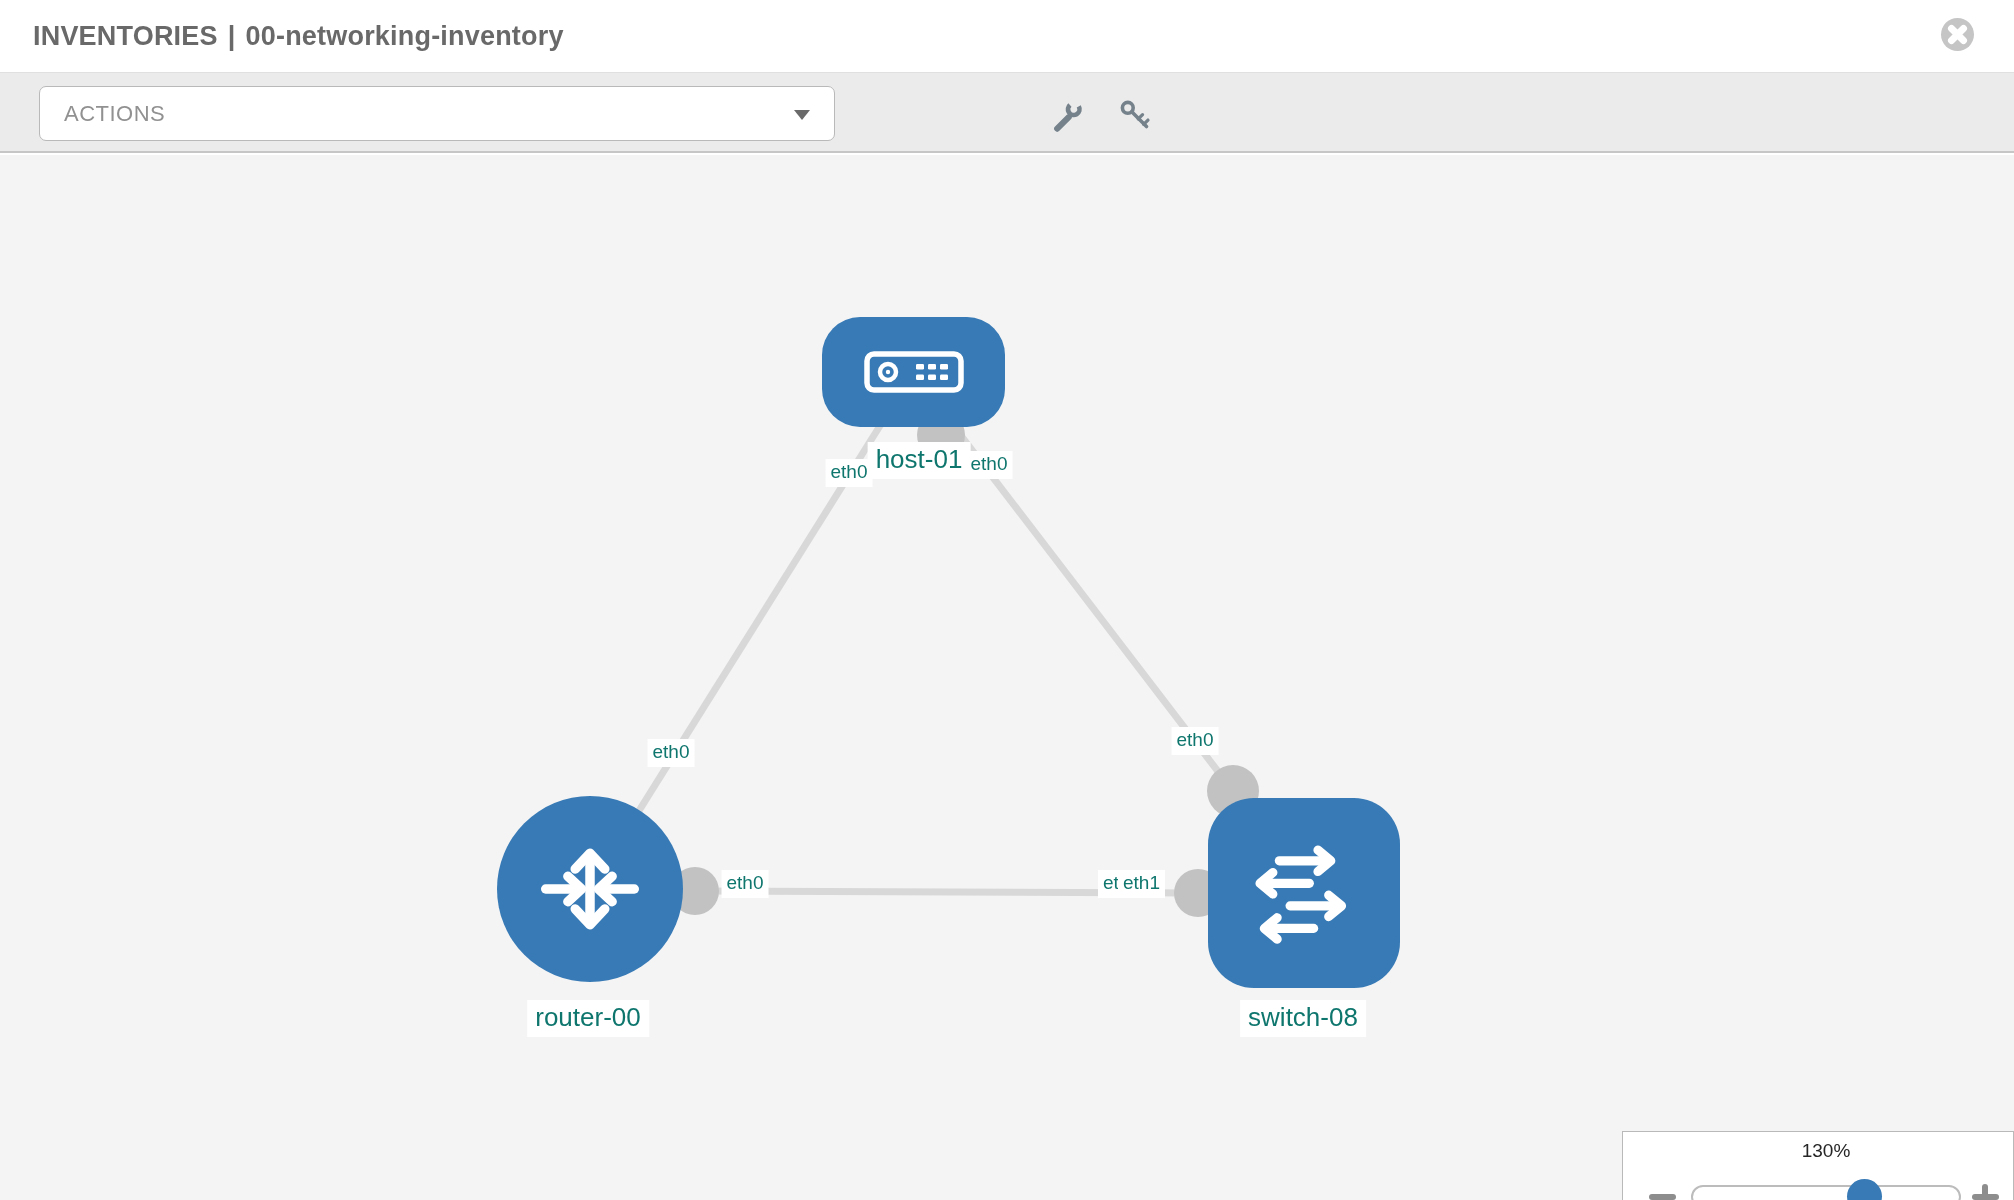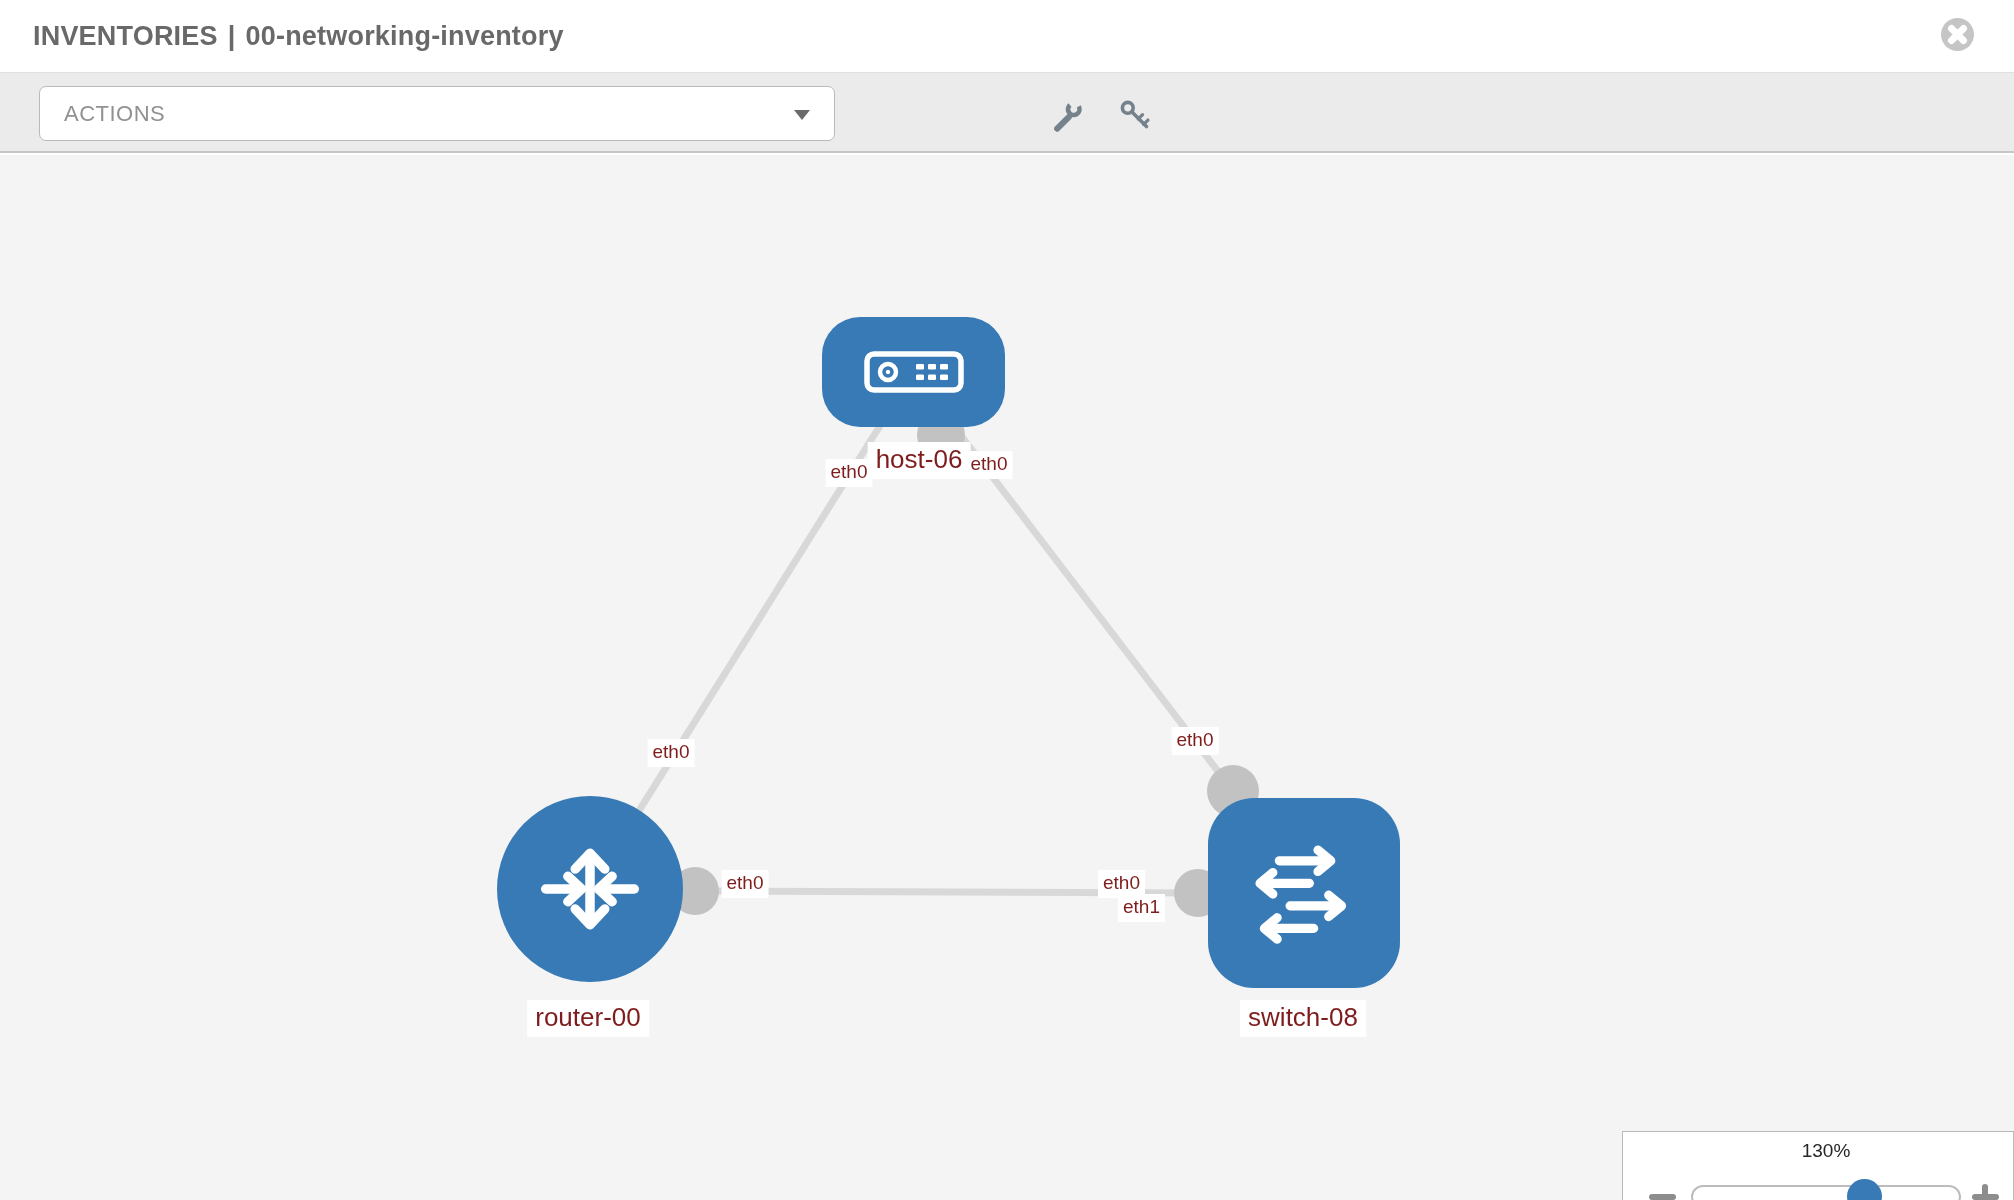--- a/index.html
+++ b/index.html
@@ -33,33 +33,33 @@
   .canvas { position:absolute; left:0; top:155px; width:2014px; height:1045px;
     background:#f4f4f5; }
   .links-svg { position:absolute; left:0; top:0; width:2014px; height:1045px; z-index:1; }
 
   .node { position:absolute; z-index:2; background:#377ab5; display:flex;
     align-items:center; justify-content:center; cursor:pointer; }
   .node-host   { left:822px; top:162px; width:183px; height:110px; border-radius:38px; }
   .node-router { left:497px; top:641px; width:186px; height:186px; border-radius:50%; }
   .node-switch { left:1208px; top:643px; width:192px; height:190px; border-radius:46px; }
 
-  .chip { position:absolute; z-index:3; background:#fff; color:#7f1d1d; white-space:nowrap; }
+  .chip { position:absolute; z-index:3; background:#fff; color:#0f766e; white-space:nowrap; }
   .node-label { font-size:26px; padding:2px 8px 4px; transform:translateX(-50%); }
   .if-label { font-size:19px; padding:2px 5px 4px; }
   .if-center { transform:translateX(-50%); }
   .lbl-host   { left:919px; top:287px; }
   .lbl-router { left:588px; top:845px; }
   .lbl-switch { left:1303px; top:845px; }
   .if-host-left  { left:849px; top:304px; }
   .if-host-right { left:989px; top:296px; }
   .if-left-link  { left:671px; top:584px; }
   .if-mid-router { left:745px; top:715px; }
   .if-mid-hidden { left:1098px; top:715px; z-index:3; }
-  .if-mid-switch { left:1118px; top:715px; z-index:4;margin-top:24px; }
+  .if-mid-switch { left:1118px; top:715px; z-index:4; }
   .if-right-link { left:1195px; top:572px; }
 
   
   .zoom-panel { position:absolute; left:1622px; top:930px; width:392px; height:115px;
     background:#fff; border:1px solid #b9b9b9; z-index:5;margin-top:46px; }
   .zoom-value { position:absolute; left:68px; top:8px; width:270px; text-align:center;
     font-size:19px; color:#262626; }
   .zoom-minus { position:absolute; left:26px; top:62px; width:27px; height:6px;
     background:#8d8d8d; border-radius:3px; cursor:pointer; }
   .zoom-plus { position:absolute; left:349px; top:52px; width:27px; height:27px; cursor:pointer; }
@@ -158,21 +158,21 @@
       <path d="M68 15 L80 25 L68 35"></path>
       <path d="M60 46 L16 46"></path>
       <path d="M26 36 L14 46 L26 56"></path>
       <path d="M42 67 L88 67"></path>
       <path d="M78 57 L90 67 L78 77"></path>
       <path d="M64 88 L20 88"></path>
       <path d="M30 78 L18 88 L30 98"></path>
     </svg>
   </div>
 
-  <div class="chip node-label lbl-host">host-06</div>
+  <div class="chip node-label lbl-host">host-01</div>
   <div class="chip node-label lbl-router">router-00</div>
   <div class="chip node-label lbl-switch">switch-08</div>
 
   <div class="chip if-label if-center if-host-left">eth0</div>
   <div class="chip if-label if-center if-host-right">eth0</div>
   <div class="chip if-label if-center if-left-link">eth0</div>
   <div class="chip if-label if-center if-mid-router">eth0</div>
   <div class="chip if-label if-mid-hidden">eth0</div>
   <div class="chip if-label if-mid-switch">eth1</div>
   <div class="chip if-label if-center if-right-link">eth0</div>

